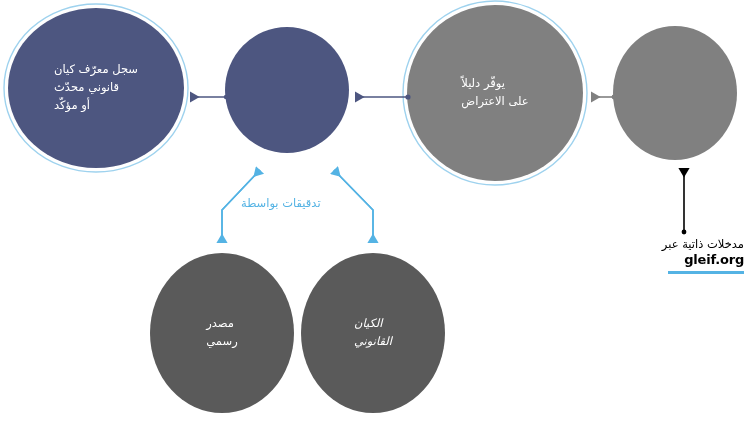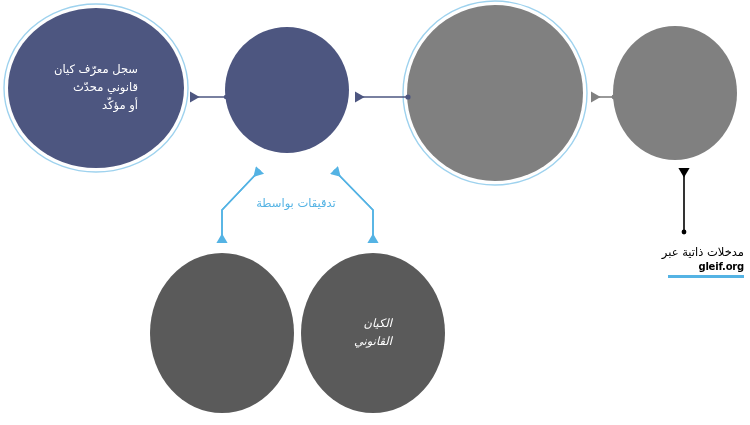--- a/index.html
+++ b/index.html
@@ -24,52 +24,52 @@
     top: 0;
     width: 750px;
     height: 425px;
   }
   .node-label {
     position: absolute;
     display: flex;
     flex-direction: column;
     align-items: center;
     justify-content: center;
-    text-align: right;
+    text-align: left;
     color: #ffffff;
     font-size: 11.5px;
     line-height: 1.55;
     direction: rtl;
     pointer-events: none;
     white-space: pre-line;
   }
   .node-label.dark-node { color: #ffffff; }
   .edge-label {
     position: absolute;
     color: #54b3e4;
     font-size: 11.5px;
     line-height: 1.4;
     direction: rtl;
-    text-align: center;
+    text-align: left;
     white-space: nowrap;
   }
   .note-block {
     position: absolute;
     direction: rtl;
     text-align: right;
     color: #000000;
   }
   .note-line1 {
     font-size: 11.5px;
     line-height: 1.4;
     display: block;
     white-space: nowrap;
   }
   .note-line2 {
-    font-size: 10px;
+    font-size: 13px;
     font-weight: bold;
     line-height: 1.3;
     display: block;
     direction: ltr;
     text-align: right;
     letter-spacing: -0.2px;
     white-space: nowrap;
   }
   .note-underline {
     display: block;
@@ -149,27 +149,31 @@
       <path d="M 373,243 L 373,210 L 334,170" fill="none" stroke="#54b3e4" stroke-width="1.6" marker-end="url(#arrow-blue)"></path>
       <path d="M 334,170 L 373,210 L 373,243" fill="none" stroke="#54b3e4" stroke-width="1.6" marker-end="url(#arrow-blue)"></path>
     </g>
   </svg>
 
   <div class="node-label dark-node" style="left:18px; top:48px; width:156px; height:80px;">سجل معرّف كيان
 قانوني محدّث
 أو مؤكّد</div>
 
 
+  <div class="node-label" style="left:425px; top:63px; width:140px; height:60px;">يوفّر دليلاً
+على الاعتراض</div>
 
 
+  <div class="node-label" style="left:172px; top:303px; width:100px; height:60px;">مصدر
+رسمي</div>
 
   <div class="node-label" style="left:323px; top:303px; width:100px; height:60px;font-style:italic;">الكيان
 القانوني</div>
 
   <div class="edge-label" style="left:241px; top:195px; width:110px;">تدقيقات بواسطة</div>
 
-  <div class="note-block" style="left:636px; top:236px; width:108px;margin-top:8px;">
+  <div class="note-block" style="left:636px; top:236px; width:108px;">
     <span class="note-line1">مدخلات ذاتية عبر</span>
     <span class="note-line2">gleif.org</span>
     <span class="note-underline"></span>
   </div>
 
 </div>
 
 </body></html>

